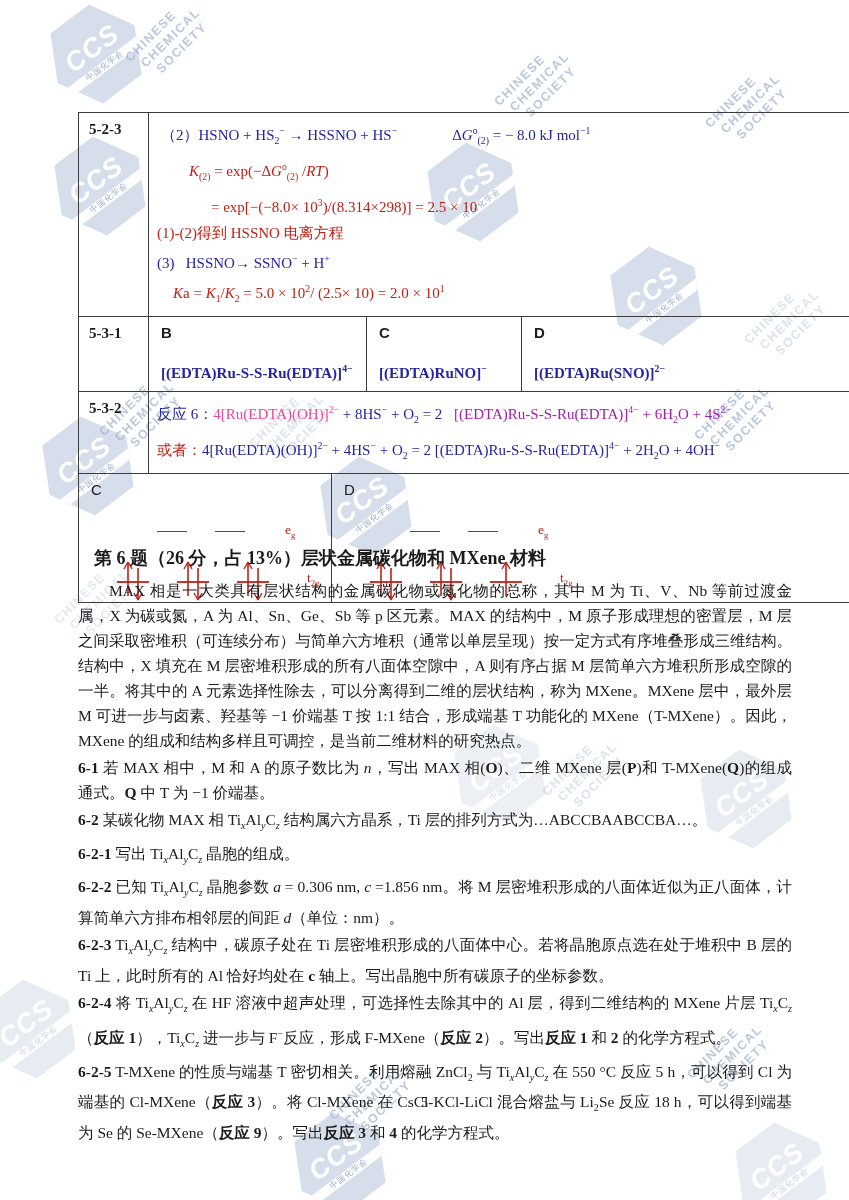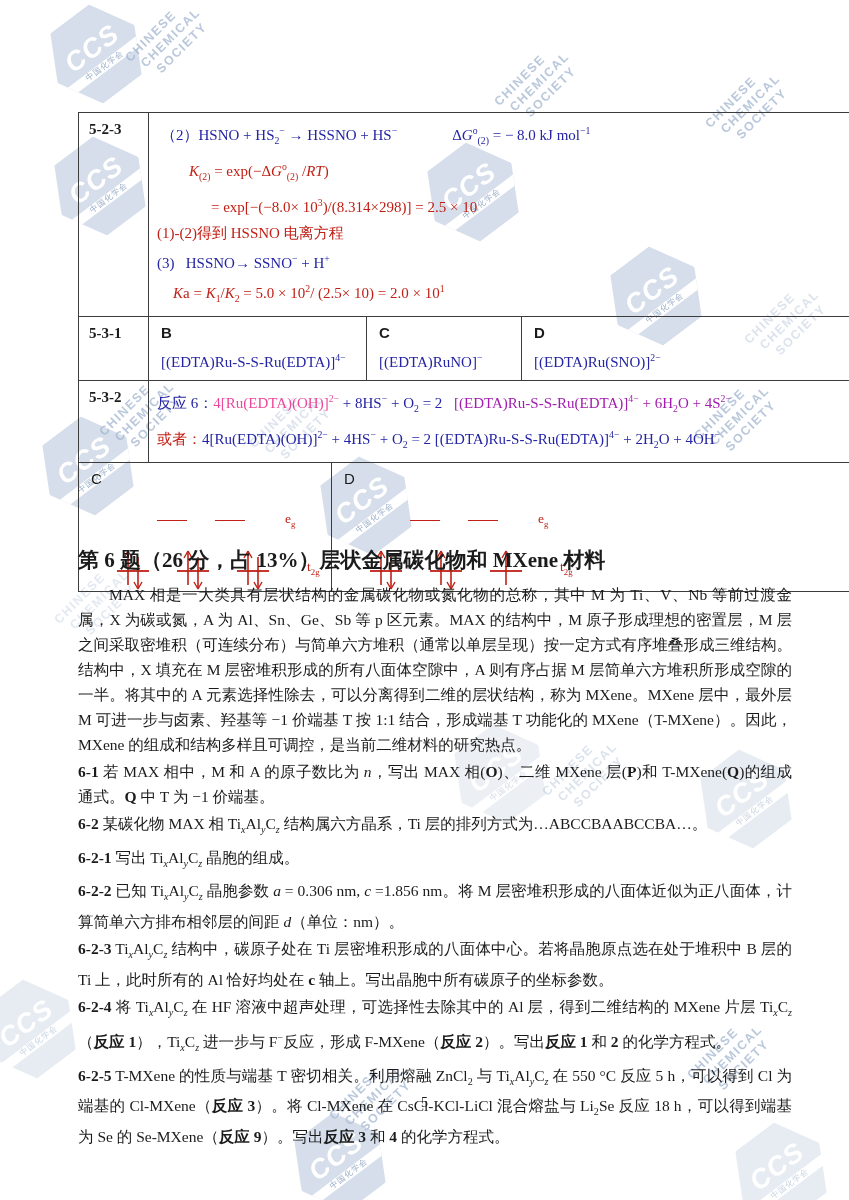--- a/index.html
+++ b/index.html
@@ -27,33 +27,33 @@
   .trow:first-child{border-top:none;}
   .tlabel{width:70px;flex:0 0 70px;border-right:1.4px solid #3c3c3c;box-sizing:border-box;
           font-weight:bold;padding:8px 0 0 10px;}
   .tcontent{flex:1;padding:5px 0 4px 0;box-sizing:border-box;}
   .tline{line-height:26px;white-space:nowrap;}
   .cellwrap{flex:1;display:flex;}
   .tcell{box-sizing:border-box;border-left:1.4px solid #3c3c3c;padding:6px 4px 6px 12px;}
   .tcell:first-child{border-left:none;}
   .cell-head{font-family:"Liberation Sans",sans-serif;font-size:15px;line-height:20px;}
   .head-bold{font-weight:bold;}
-  .cell-body{line-height:24px;margin-top:3px;}
+  .cell-body{line-height:24px;margin-top:14px;font-weight:bold;}
   sub{font-size:0.65em;}
   sup{font-size:0.65em;}
   
   .diagram{margin-top:14px;margin-left:24px;}
   .orb-row{display:flex;align-items:center;height:34px;}
   .orb-row.top{margin-left:42px;margin-bottom:14px;}
   .dash{display:inline-block;width:30px;height:0;border-top:1.8px solid;margin-right:28px;}
   .orb{margin-right:24px;display:inline-block;}
   .orb-label{font-size:13.5px;margin-left:12px;}
   
   .section{position:absolute;top:546px;left:78px;width:714px;z-index:1;}
-  .sec-title{font-size:21px;font-weight:bold;margin:0 0 8px 0;}
+  .sec-title{font-size:18px;font-weight:bold;margin:0 0 8px 16px;}
   .para{font-size:15.5px;line-height:25px;text-align:justify;text-indent:2em;margin:0;}
   .question{font-size:15.5px;line-height:24.5px;text-align:justify;margin-top:3px;}
   
   .footer{position:absolute;top:1095px;left:0;width:849px;text-align:center;
           font-size:14px;z-index:1;}
 </style>
 </head>
 <body>
 
 <div class="page">

